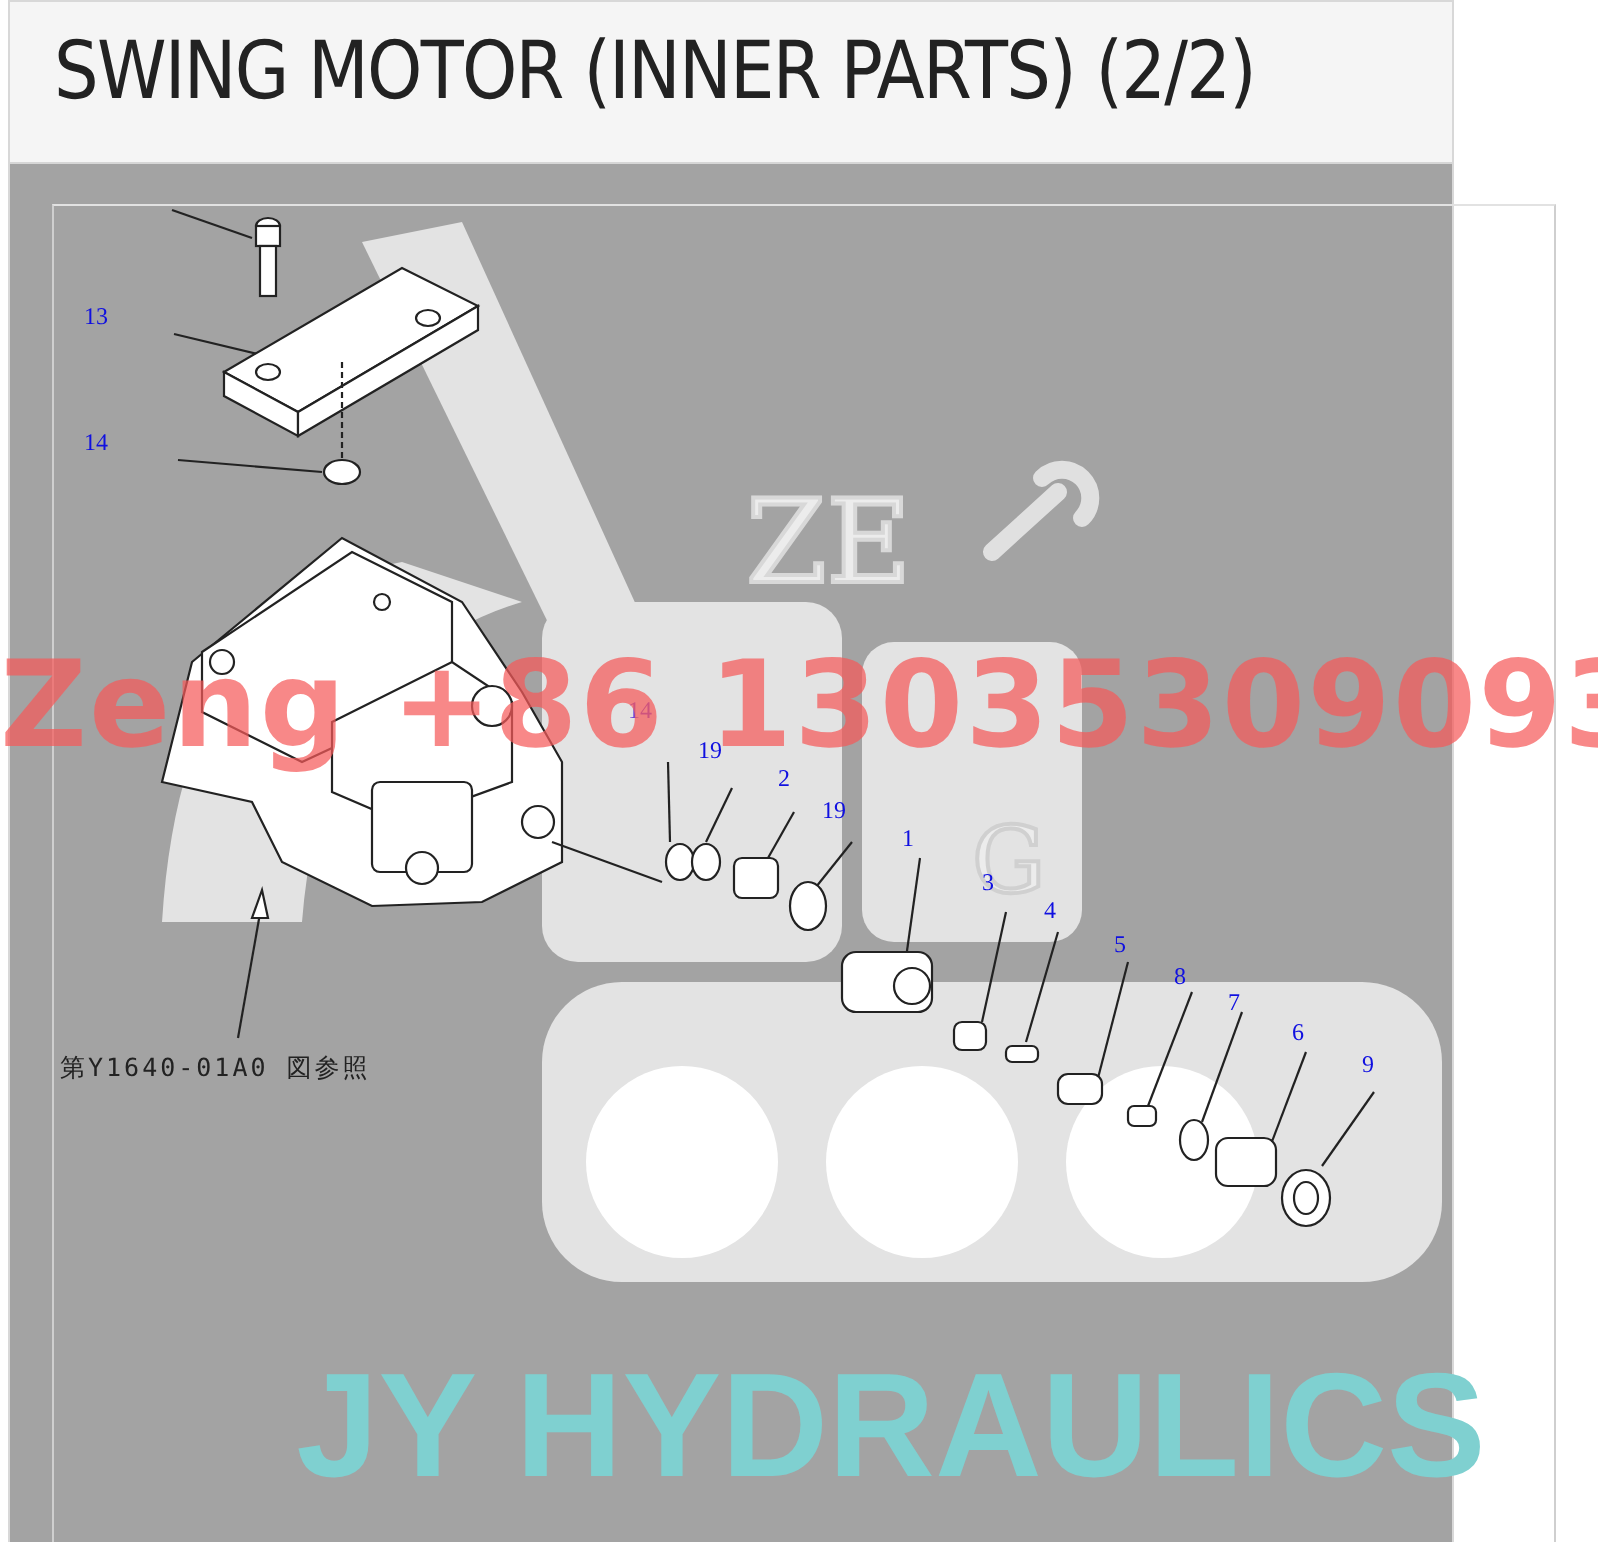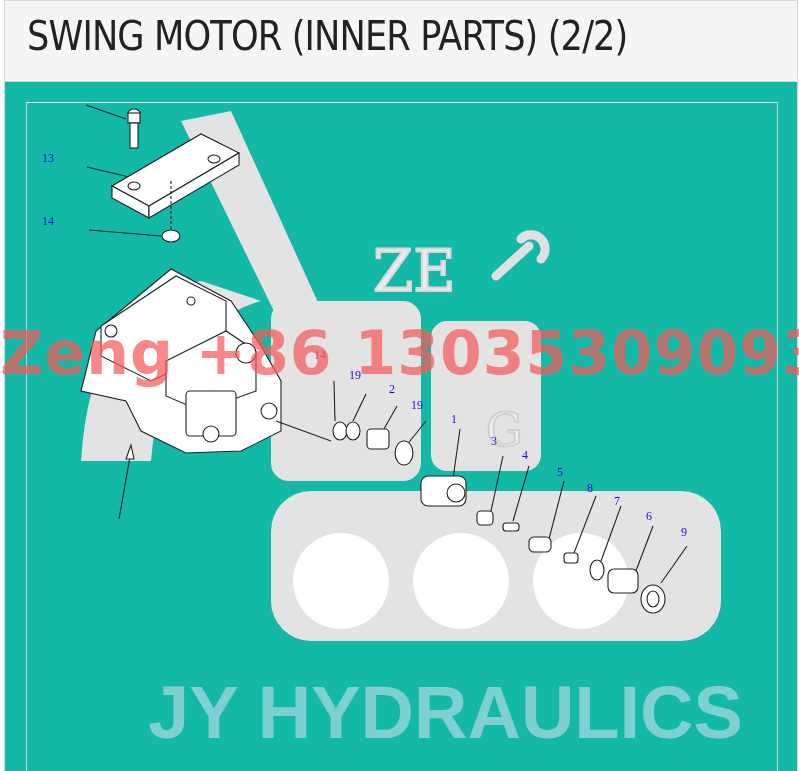--- a/index.html
+++ b/index.html
@@ -1,22 +1,22 @@
 <!DOCTYPE html>
 <html><head>
 <meta charset="utf-8">
 <style>
   html, body { margin: 0; padding: 0; }
   body {
     width: 799px; height: 771px; overflow: hidden; background: #ffffff;
     font-family: "DejaVu Sans", sans-serif; position: relative;
   }
   .panel {
-    position: absolute; left: 4px; top: 0; width: 794px; height: 771px;
-    border: 1px solid #d8d8d8; border-bottom: none; box-sizing: border-box; background: #14b8a6;
+    position: absolute; left: 4px; top: 0; width: 723px; height: 771px;
+    border: 1px solid #d8d8d8; border-bottom: none; box-sizing: border-box; background: #a3a3a3;
   }
   .panel-header {
     position: absolute; left: 0; top: 0; right: 0; height: 80px;
     background: #f5f5f5; border-bottom: 1px solid #d6d6d6;
   }
   .panel-title {
     position: absolute; left: 22px; top: 12px; font-size: 40px; color: #222;
     font-family: "DejaVu Sans", sans-serif; font-weight: normal; letter-spacing: -1px;
     transform: scaleX(0.88); transform-origin: left center; white-space: nowrap;
   }
@@ -153,17 +153,18 @@
   <div class="callout" style="left:424px;top:309px">1</div>
   <div class="callout" style="left:464px;top:331px">3</div>
   <div class="callout" style="left:495px;top:345px">4</div>
   <div class="callout" style="left:530px;top:362px">5</div>
   <div class="callout" style="left:560px;top:378px">8</div>
   <div class="callout" style="left:587px;top:391px">7</div>
   <div class="callout" style="left:619px;top:406px">6</div>
   <div class="callout" style="left:654px;top:422px">9</div>
 
   <div class="ref-note" style="left:3px;top:422px">
+    <div>第Y1640-01A0 図参照</div>
   </div>
 </div>
 
 <div class="wm-phone">Zeng +86 13035309093</div>
 <div class="wm-brand">JY HYDRAULICS</div>
 
 </body></html>

